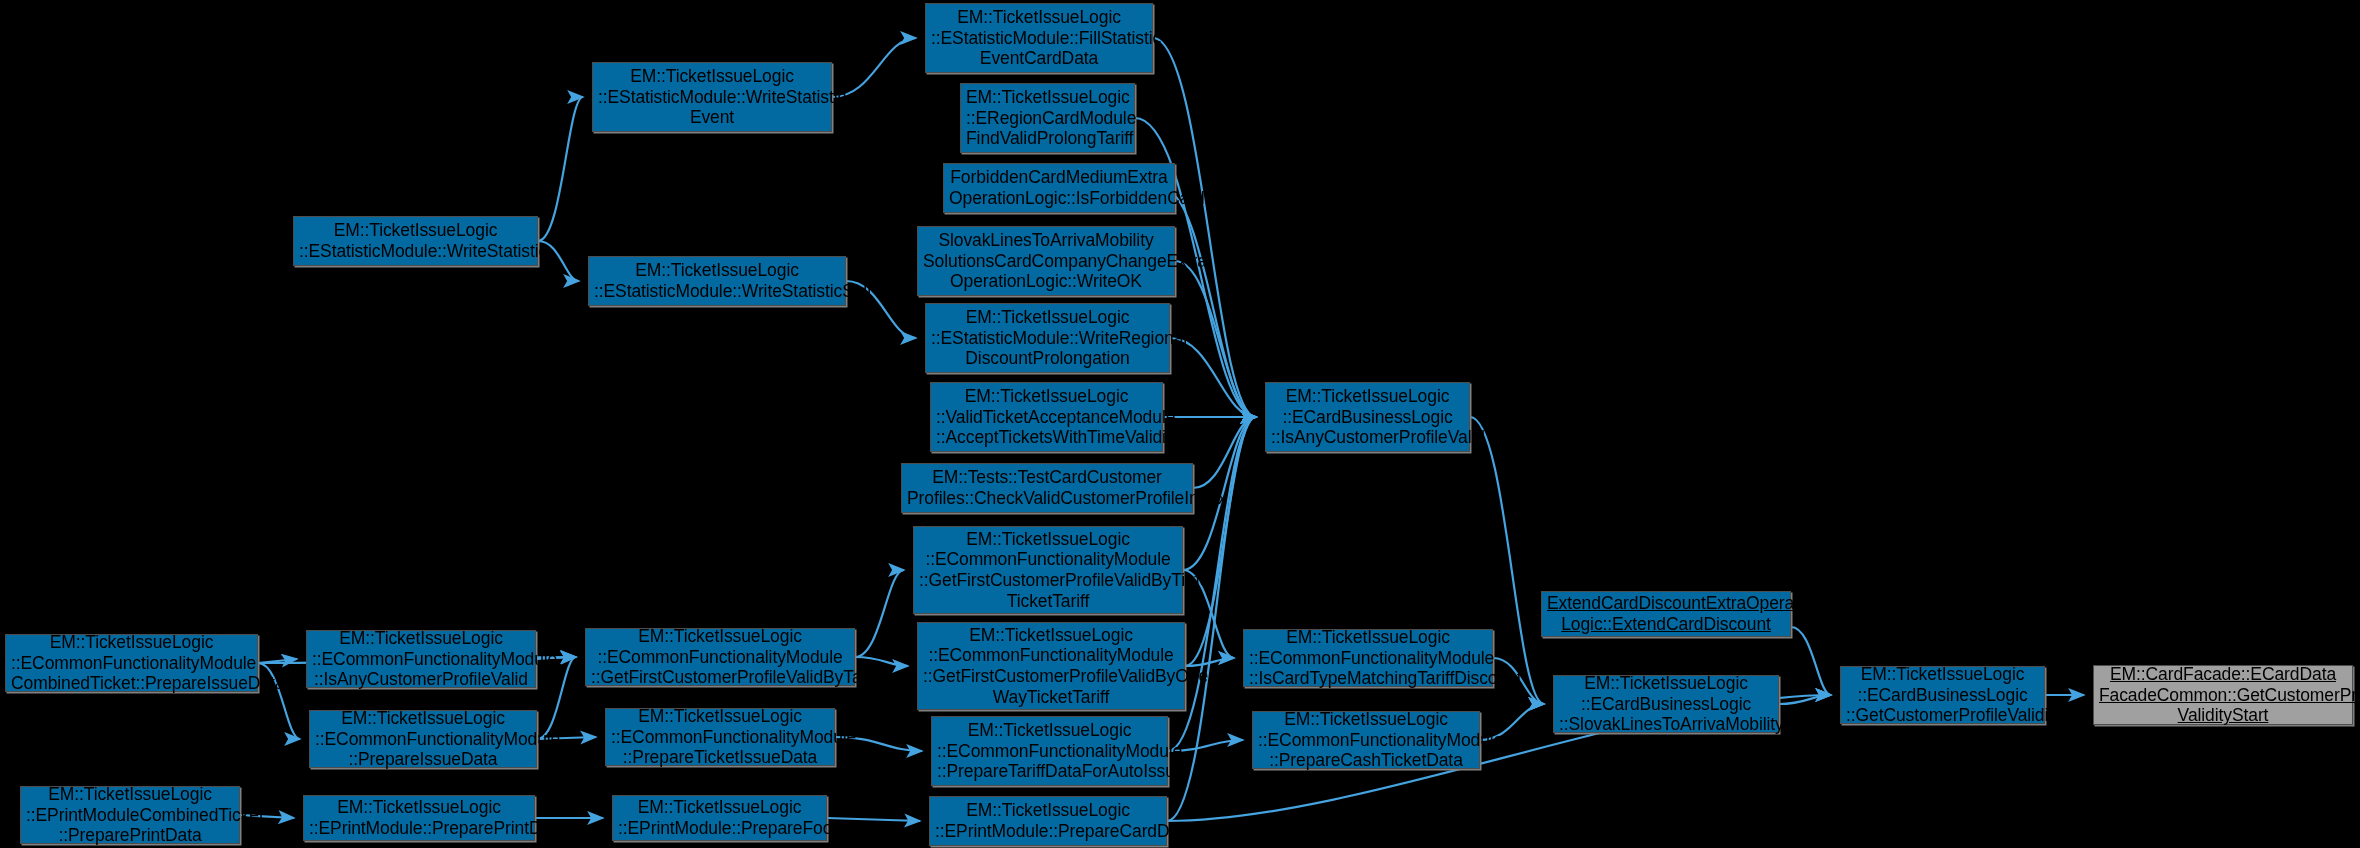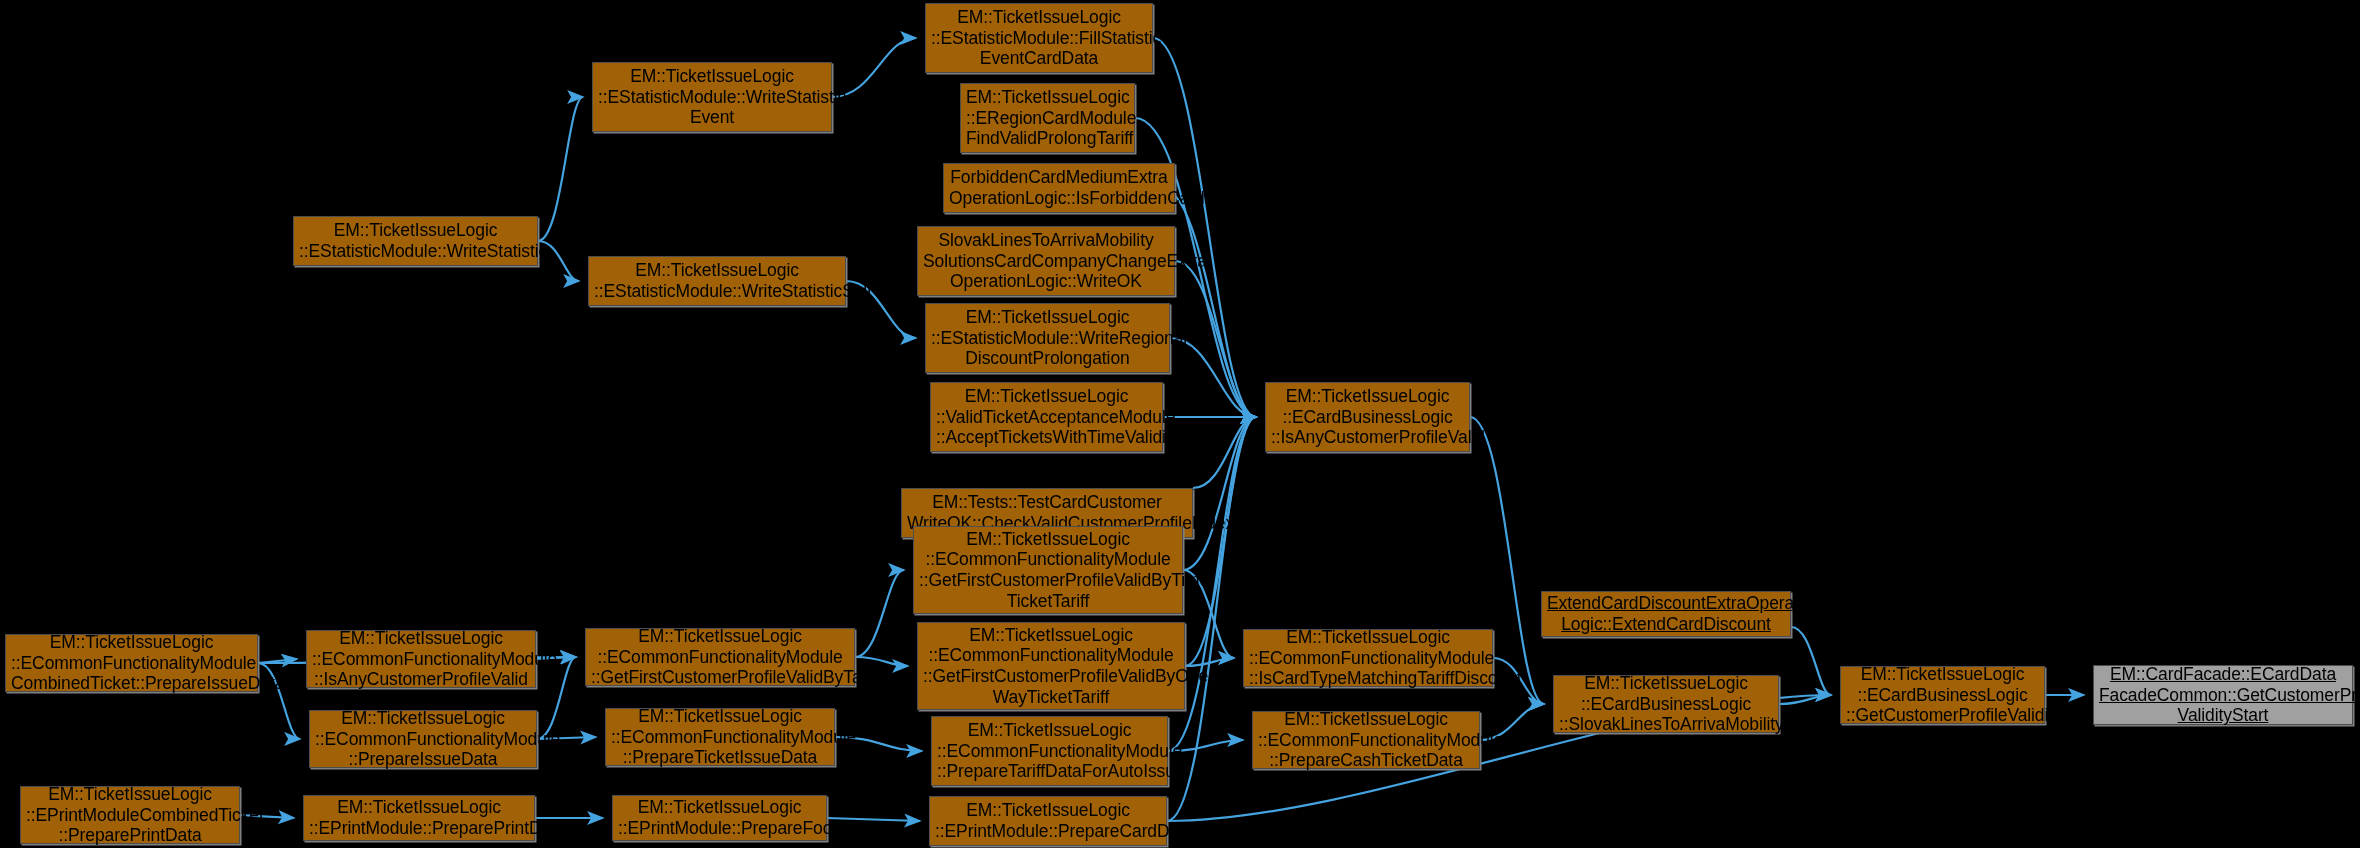--- a/index.html
+++ b/index.html
@@ -19,21 +19,21 @@
     position: absolute;
     left: 0;
     top: 0;
     width: 2360px;
     height: 848px;
     pointer-events: none;
   }
   .node {
     position: absolute;
     box-sizing: border-box;
-    background: #a16207;
+    background: #0369a1;
     border: 1px solid #4d4d4d;
     box-shadow: 1.5px 1.5px 0 0 #808080;
     color: #000000;
     font-size: 17.5px;
     line-height: 1.18;
     text-align: center;
     display: flex;
     flex-direction: column;
     align-items: center;
     justify-content: center;
@@ -101,21 +101,21 @@
       </g>
   </svg>
   <div id="node-layer">
       <div class="node" style="left: 592px; top: 62px; width: 240px; height: 70px;"><span class="ln">EM::TicketIssueLogic</span><span class="ln">::EStatisticModule::WriteStatistic</span><span class="ln">Event</span></div>
       <div class="node" style="left: 925px; top: 3px; width: 228px; height: 70px;"><span class="ln">EM::TicketIssueLogic</span><span class="ln">::EStatisticModule::FillStatistic</span><span class="ln">EventCardData</span></div>
       <div class="node" style="left: 960px; top: 83px; width: 175px; height: 70px;"><span class="ln">EM::TicketIssueLogic</span><span class="ln">::ERegionCardModule::</span><span class="ln">FindValidProlongTariff</span></div>
       <div class="node" style="left: 943px; top: 163px; width: 232px; height: 50px;"><span class="ln">ForbiddenCardMediumExtra</span><span class="ln">OperationLogic::IsForbiddenCard</span></div>
       <div class="node" style="left: 917px; top: 226px; width: 258px; height: 70px;"><span class="ln">SlovakLinesToArrivaMobility</span><span class="ln">SolutionsCardCompanyChangeExtra</span><span class="ln">OperationLogic::WriteOK</span></div>
       <div class="node" style="left: 925px; top: 303px; width: 245px; height: 70px;"><span class="ln">EM::TicketIssueLogic</span><span class="ln">::EStatisticModule::WriteRegional</span><span class="ln">DiscountProlongation</span></div>
       <div class="node" style="left: 930px; top: 382px; width: 233px; height: 70px;"><span class="ln">EM::TicketIssueLogic</span><span class="ln">::ValidTicketAcceptanceModule</span><span class="ln">::AcceptTicketsWithTimeValidity</span></div>
-      <div class="node" style="left: 901px; top: 488px; width: 292px; height: 50px;"><span class="ln">EM::Tests::TestCardCustomer</span><span class="ln">WriteOK::CheckValidCustomerProfileIndex</span></div>
+      <div class="node" style="left: 901px; top: 463px; width: 292px; height: 50px;"><span class="ln">EM::Tests::TestCardCustomer</span><span class="ln">Profiles::CheckValidCustomerProfileIndex</span></div>
       <div class="node" style="left: 913px; top: 526px; width: 270px; height: 88px;"><span class="ln">EM::TicketIssueLogic</span><span class="ln">::ECommonFunctionalityModule</span><span class="ln">::GetFirstCustomerProfileValidByTime</span><span class="ln">TicketTariff</span></div>
       <div class="node" style="left: 917px; top: 622px; width: 268px; height: 88px;"><span class="ln">EM::TicketIssueLogic</span><span class="ln">::ECommonFunctionalityModule</span><span class="ln">::GetFirstCustomerProfileValidByOne</span><span class="ln">WayTicketTariff</span></div>
       <div class="node" style="left: 931px; top: 716px; width: 237px; height: 70px;"><span class="ln">EM::TicketIssueLogic</span><span class="ln">::ECommonFunctionalityModule</span><span class="ln">::PrepareTariffDataForAutoIssue</span></div>
       <div class="node" style="left: 929px; top: 796px; width: 238px; height: 50px;"><span class="ln">EM::TicketIssueLogic</span><span class="ln">::EPrintModule::PrepareCardData</span></div>
       <div class="node" style="left: 293px; top: 216px; width: 245px; height: 50px;"><span class="ln">EM::TicketIssueLogic</span><span class="ln">::EStatisticModule::WriteStatistic</span></div>
       <div class="node" style="left: 588px; top: 256px; width: 258px; height: 50px;"><span class="ln">EM::TicketIssueLogic</span><span class="ln">::EStatisticModule::WriteStatisticSell</span></div>
       <div class="node" style="left: 5px; top: 634px; width: 253px; height: 58px;"><span class="ln">EM::TicketIssueLogic</span><span class="ln">::ECommonFunctionalityModule</span><span class="ln">CombinedTicket::PrepareIssueData</span></div>
       <div class="node" style="left: 20px; top: 786px; width: 220px; height: 58px;"><span class="ln">EM::TicketIssueLogic</span><span class="ln">::EPrintModuleCombinedTicket</span><span class="ln">::PreparePrintData</span></div>
       <div class="node" style="left: 306px; top: 630px; width: 230px; height: 58px;"><span class="ln">EM::TicketIssueLogic</span><span class="ln">::ECommonFunctionalityModule</span><span class="ln">::IsAnyCustomerProfileValid</span></div>
       <div class="node" style="left: 309px; top: 710px; width: 228px; height: 58px;"><span class="ln">EM::TicketIssueLogic</span><span class="ln">::ECommonFunctionalityModule</span><span class="ln">::PrepareIssueData</span></div>

